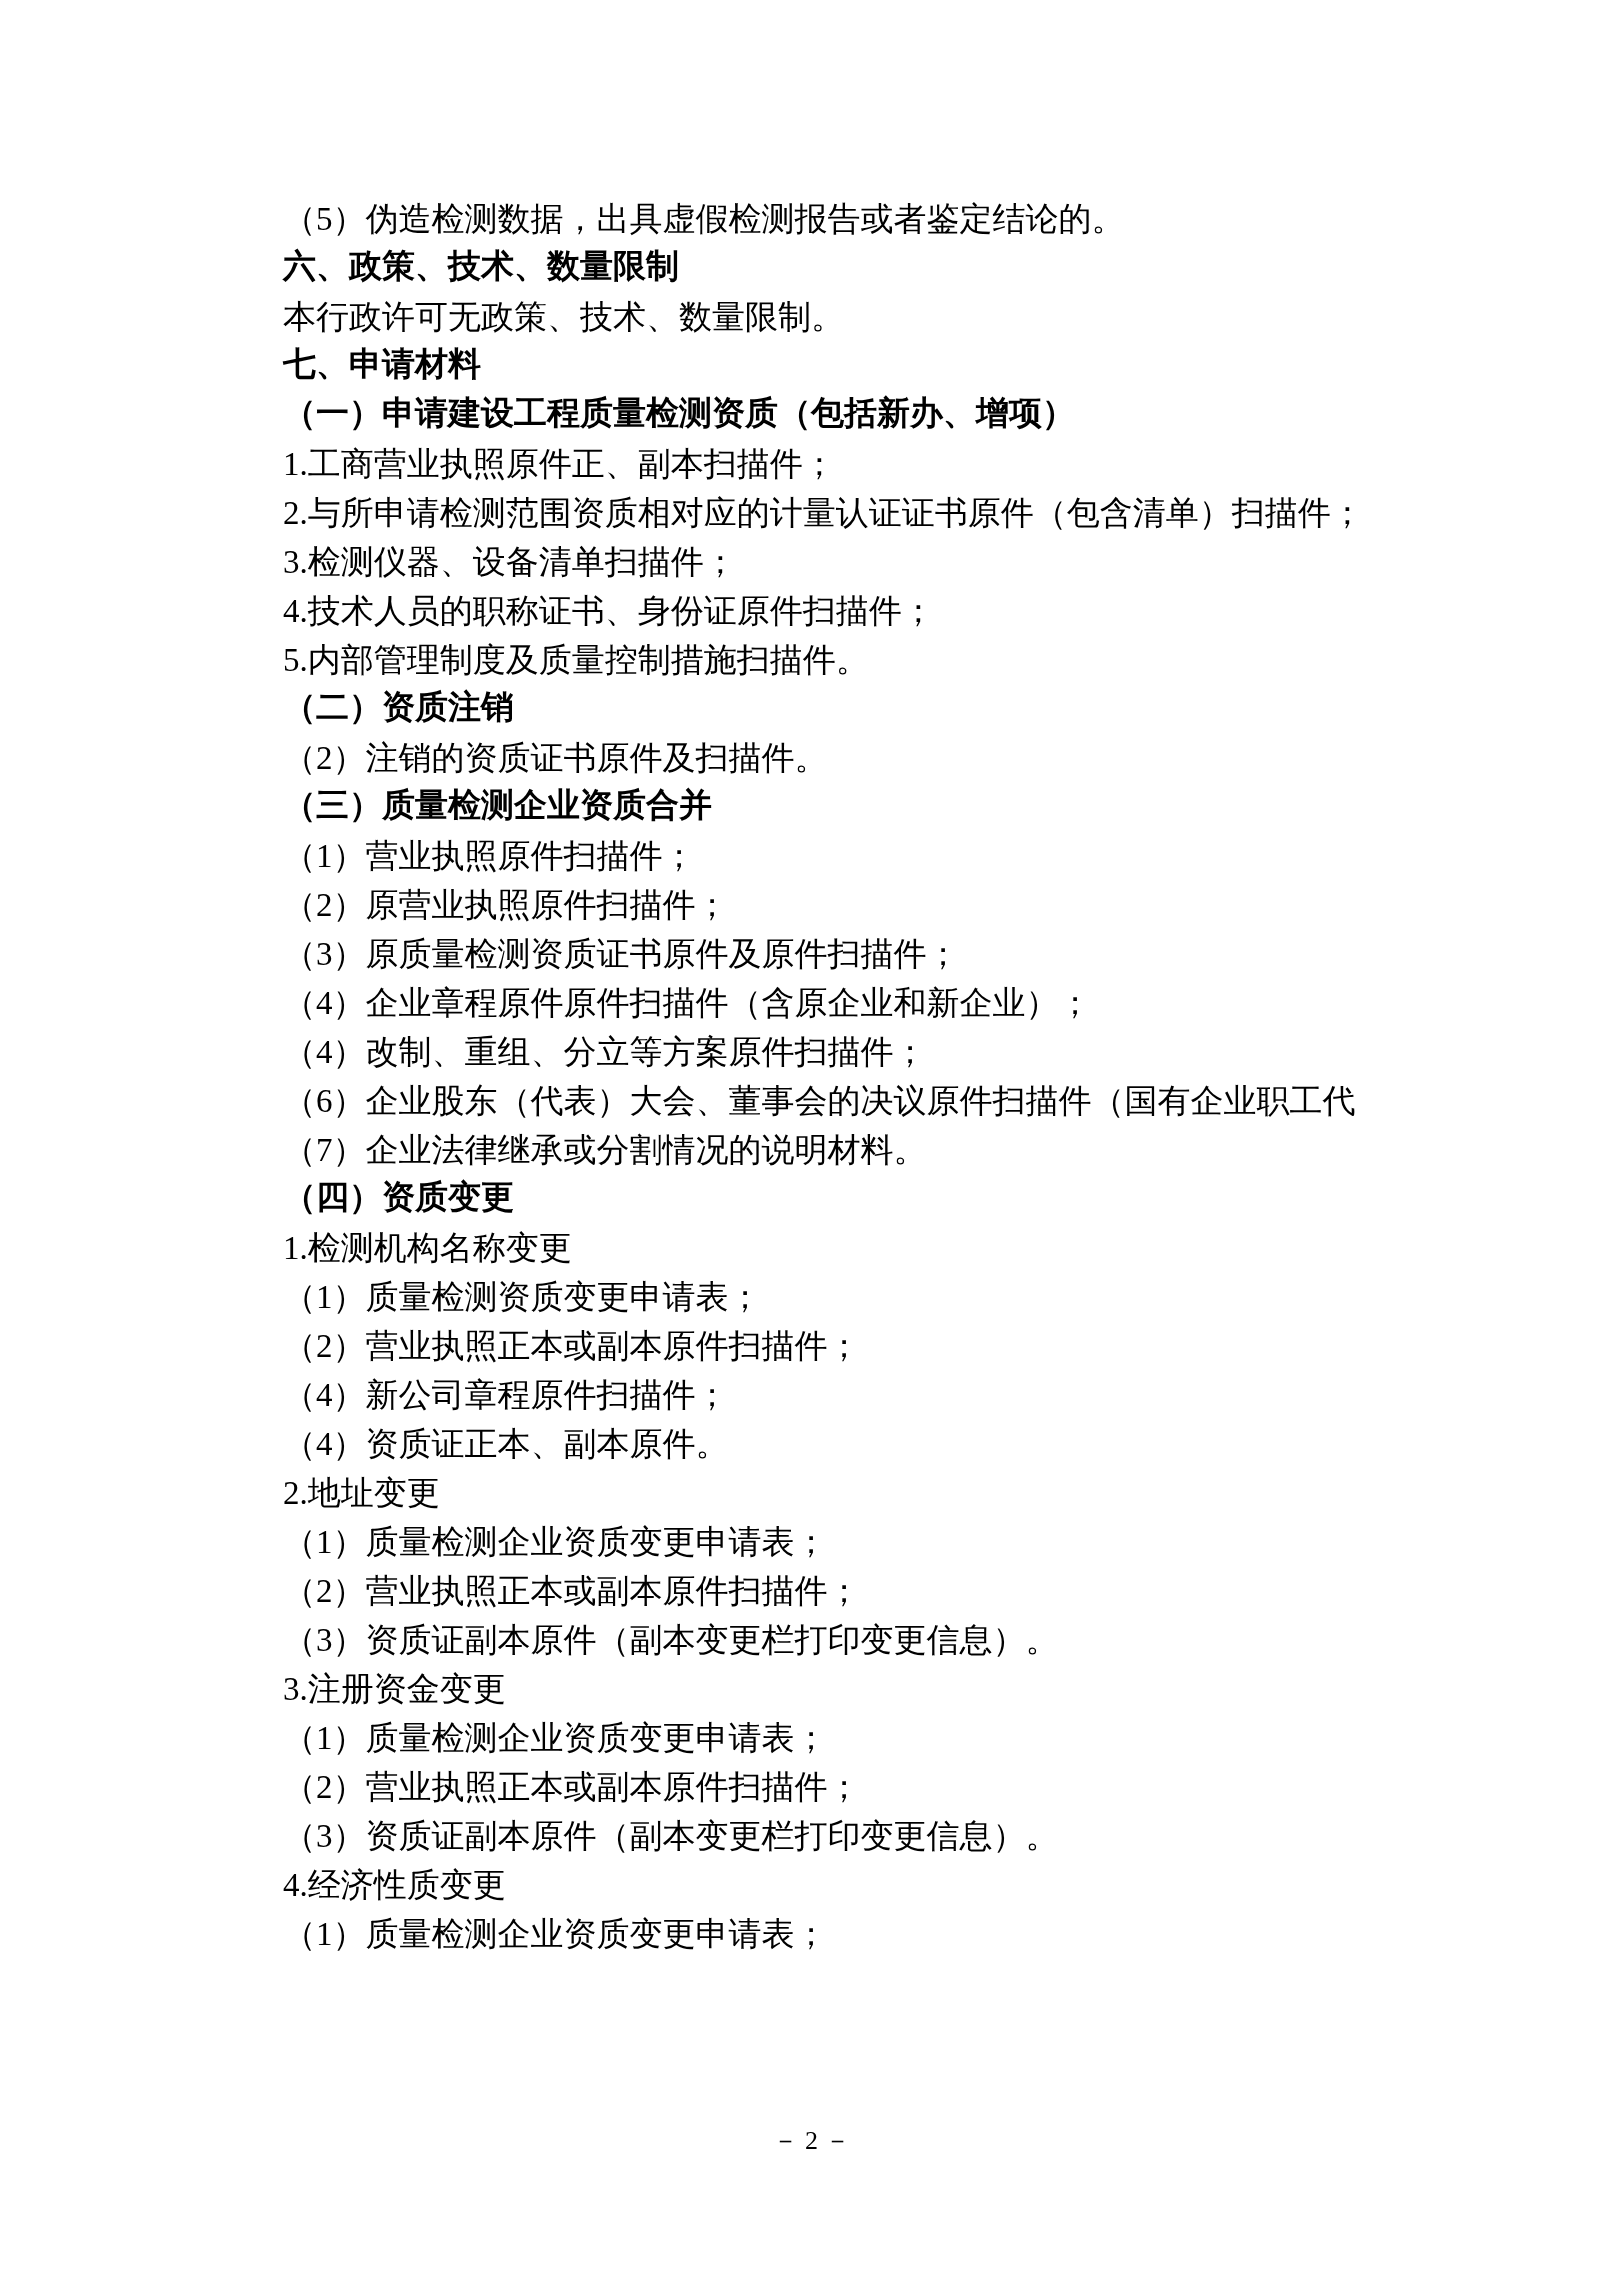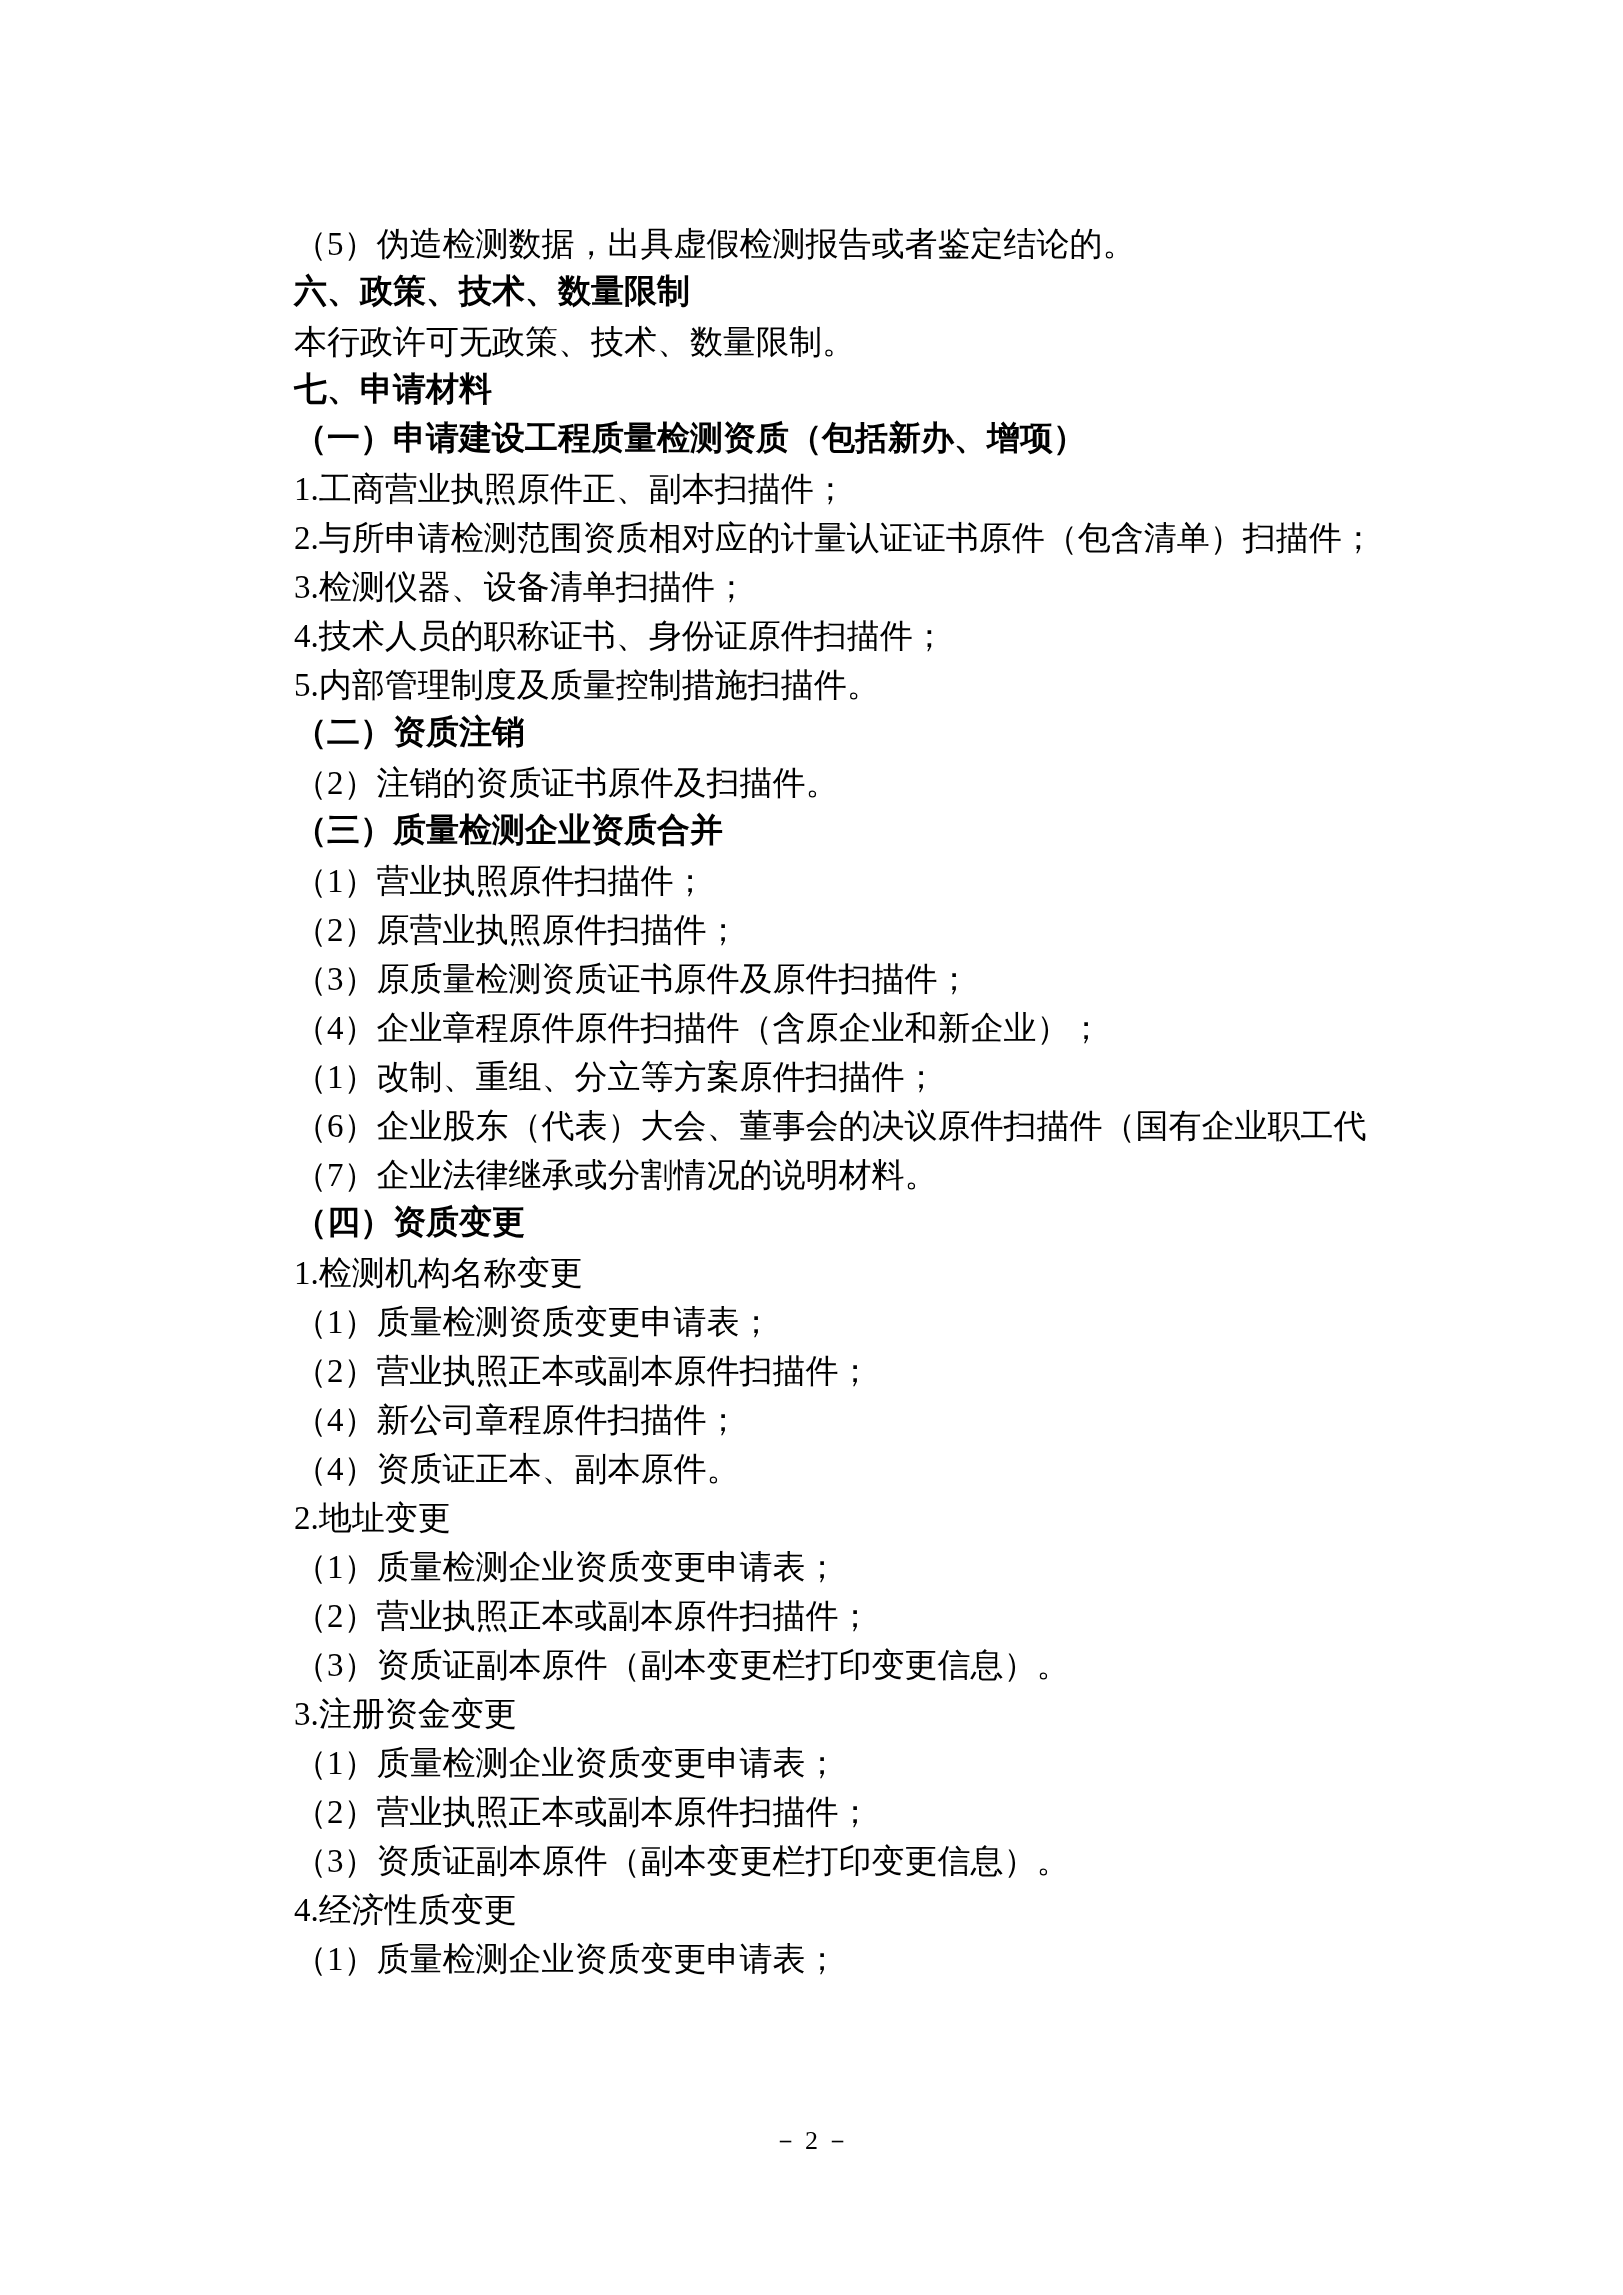--- a/index.html
+++ b/index.html
@@ -9,24 +9,23 @@
   }
   .page {
     position: relative;
     width: 1623px;
     height: 2295px;
     background: #ffffff;
     overflow: hidden;
   }
   .doc {
     position: absolute;
-    left: 229px;
+    left: 218px;
     top: 195px;
     width: 1178px;
-    margin-top: 25px;
   }
   .line {
     height: 49px;
     line-height: 49px;
     font-size: 33px;
     color: #000000;
     font-family: "Liberation Serif", "DejaVu Serif", serif;
     text-indent: 65px;
     white-space: nowrap;
     letter-spacing: 0px;
@@ -65,21 +64,21 @@
       <div class="line">3.检测仪器、设备清单扫描件；</div>
       <div class="line">4.技术人员的职称证书、身份证原件扫描件；</div>
       <div class="line">5.内部管理制度及质量控制措施扫描件。</div>
       <div class="line heading">（二）资质注销</div>
       <div class="line">（2）注销的资质证书原件及扫描件。</div>
       <div class="line heading">（三）质量检测企业资质合并</div>
       <div class="line">（1）营业执照原件扫描件；</div>
       <div class="line">（2）原营业执照原件扫描件；</div>
       <div class="line">（3）原质量检测资质证书原件及原件扫描件；</div>
       <div class="line">（4）企业章程原件原件扫描件（含原企业和新企业）；</div>
-      <div class="line">（1）改制、重组、分立等方案原件扫描件；</div>
+      <div class="line">（4）改制、重组、分立等方案原件扫描件；</div>
       <div class="line">（6）企业股东（代表）大会、董事会的决议原件扫描件（国有企业职工代</div>
       <div class="line">（7）企业法律继承或分割情况的说明材料。</div>
       <div class="line heading">（四）资质变更</div>
       <div class="line">1.检测机构名称变更</div>
       <div class="line">（1）质量检测资质变更申请表；</div>
       <div class="line">（2）营业执照正本或副本原件扫描件；</div>
       <div class="line">（4）新公司章程原件扫描件；</div>
       <div class="line">（4）资质证正本、副本原件。</div>
       <div class="line">2.地址变更</div>
       <div class="line">（1）质量检测企业资质变更申请表；</div>

